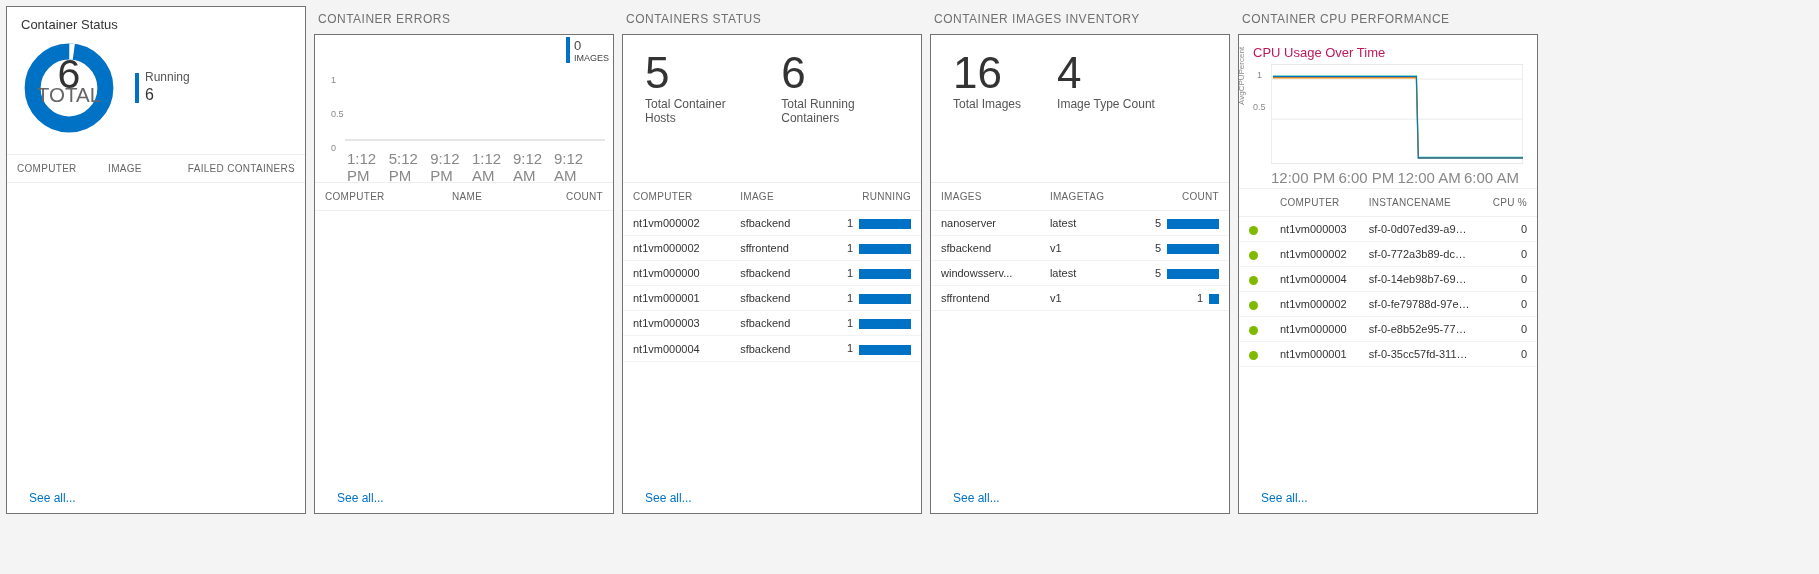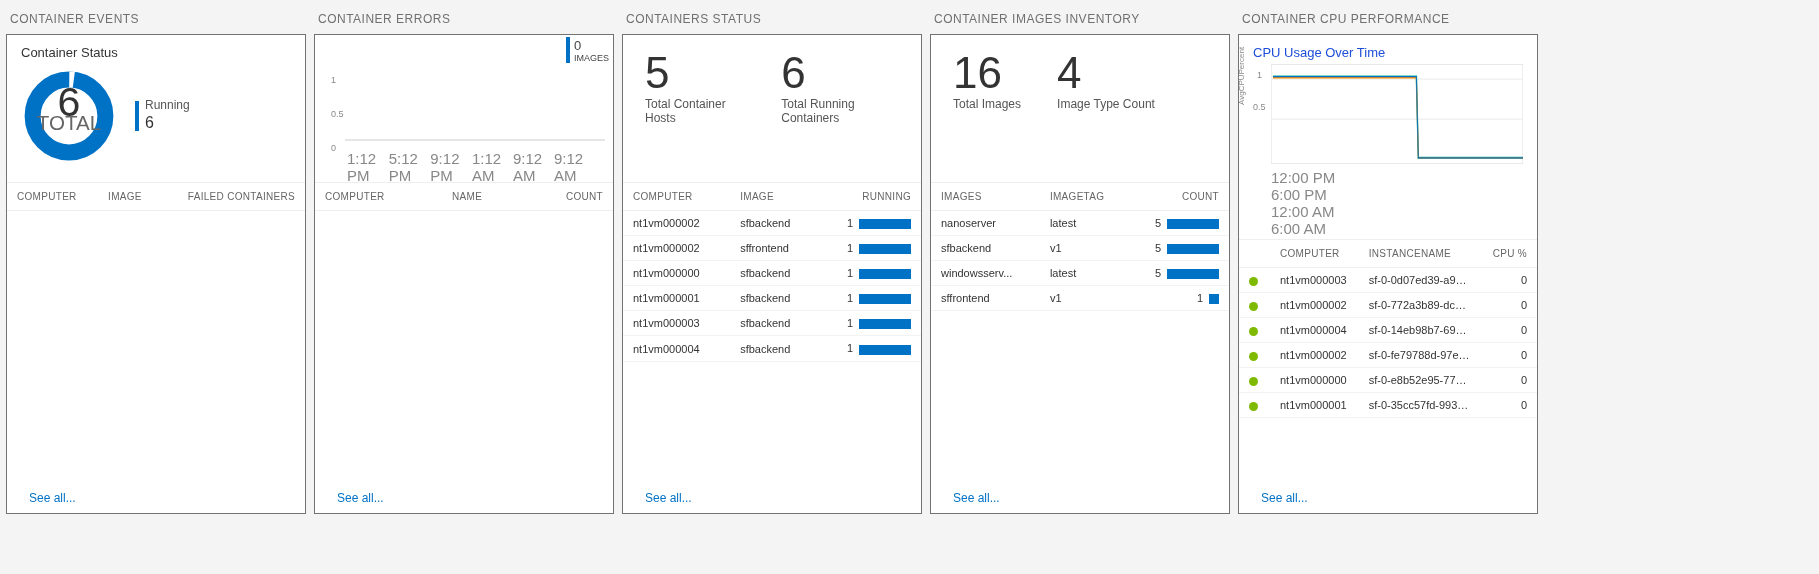--- a/index.html
+++ b/index.html
@@ -168,21 +168,21 @@
     bottom:8px; left:22px;
     color:#0072c6;
     font-size:12px;
     cursor:pointer;
   }
 
   .cpu-chart {
     width: 100%;
     height: 100px;
   }
-  .cpu-title { font-size:13px; color:#1d4ed8; margin-bottom:4px; }
+  .cpu-title { font-size:13px; color:#be185d; margin-bottom:4px; }
   .cpu-ylabel {
     position:absolute;
     left:-2px; top: 70px;
     transform: rotate(-90deg);
     transform-origin: left top;
     font-size:8px; color:#888;
   }
 
   
   .p1 { width: 300px; }
@@ -192,21 +192,20 @@
   .p5 { width: 300px; }
 
   .flexfill { flex:1 1 auto; overflow:hidden; }
 </style>
 </head>
 <body>
 
 <div class="dashboard">
 
   <div class="panel p1">
-    <div class="panel-header">CONTAINER EVENTS</div>
     <div class="panel-body">
       <div class="top-section">
         <div class="subtitle">Container Status</div>
         <div class="donut-wrap">
           <svg class="donut" width="96" height="96" viewBox="0 0 42 42">
             <circle cx="21" cy="21" r="15.9155" fill="none" stroke="#0072c6" stroke-width="7"></circle>
             <circle cx="21" cy="21" r="15.9155" fill="none" stroke="#ffffff" stroke-width="7" stroke-dasharray="2 98" stroke-dashoffset="25"></circle>
             <text x="21" y="21" text-anchor="middle" class="donut-center-num" font-size="8">6</text>
             <text x="21" y="27" text-anchor="middle" class="donut-center-lbl" font-size="3.5">TOTAL</text>
           </svg>
@@ -401,21 +400,21 @@
           <div style="position:absolute; left:-14px; top:6px; font-size:9px; color:#888;">1</div>
           <div style="position:absolute; left:-18px; top:38px; font-size:9px; color:#888;">0.5</div>
           <svg class="cpu-chart" viewBox="0 0 260 80" preserveAspectRatio="none">
             <rect x="0" y="0" width="260" height="80" fill="none" stroke="#ddd"></rect>
             <line x1="0" y1="12" x2="260" y2="12" stroke="#eee"></line>
             <line x1="0" y1="44" x2="260" y2="44" stroke="#eee"></line>
             <polyline points="2,10 150,10 152,75 260,75" fill="none" stroke="#00b294" stroke-width="1.5"></polyline>
             <polyline points="2,11 150,11 152,75 260,75" fill="none" stroke="#ff8c00" stroke-width="1.2"></polyline>
             <polyline points="2,10 150,10 152,75 260,75" fill="none" stroke="#0072c6" stroke-width="1"></polyline>
           </svg>
-          <div class="axis-labels" style="padding-left:0;flex-direction:column;">
+          <div class="axis-labels" style="padding-left:0;">
             <span>12:00 PM</span>
             <span>6:00 PM</span>
             <span>12:00 AM</span>
             <span>6:00 AM</span>
           </div>
         </div>
       </div>
       <table class="grid">
         <thead>
             <tr>
@@ -452,21 +451,21 @@
             </tr>
             <tr>
               <td><span class="status-dot"></span></td>
               <td>nt1vm000000</td>
               <td>sf-0-e8b52e95-7719-...</td>
               <td class="right">0</td>
             </tr>
             <tr>
               <td><span class="status-dot"></span></td>
               <td>nt1vm000001</td>
-              <td>sf-0-35cc57fd-9938-...</td>
+              <td>sf-0-35cc57fd-3119-...</td>
               <td class="right">0</td>
             </tr>
           </tbody>
       </table>
       <div class="flexfill"></div>
       <a class="see-all">See all...</a>
     </div>
   </div>
 
 </div>

